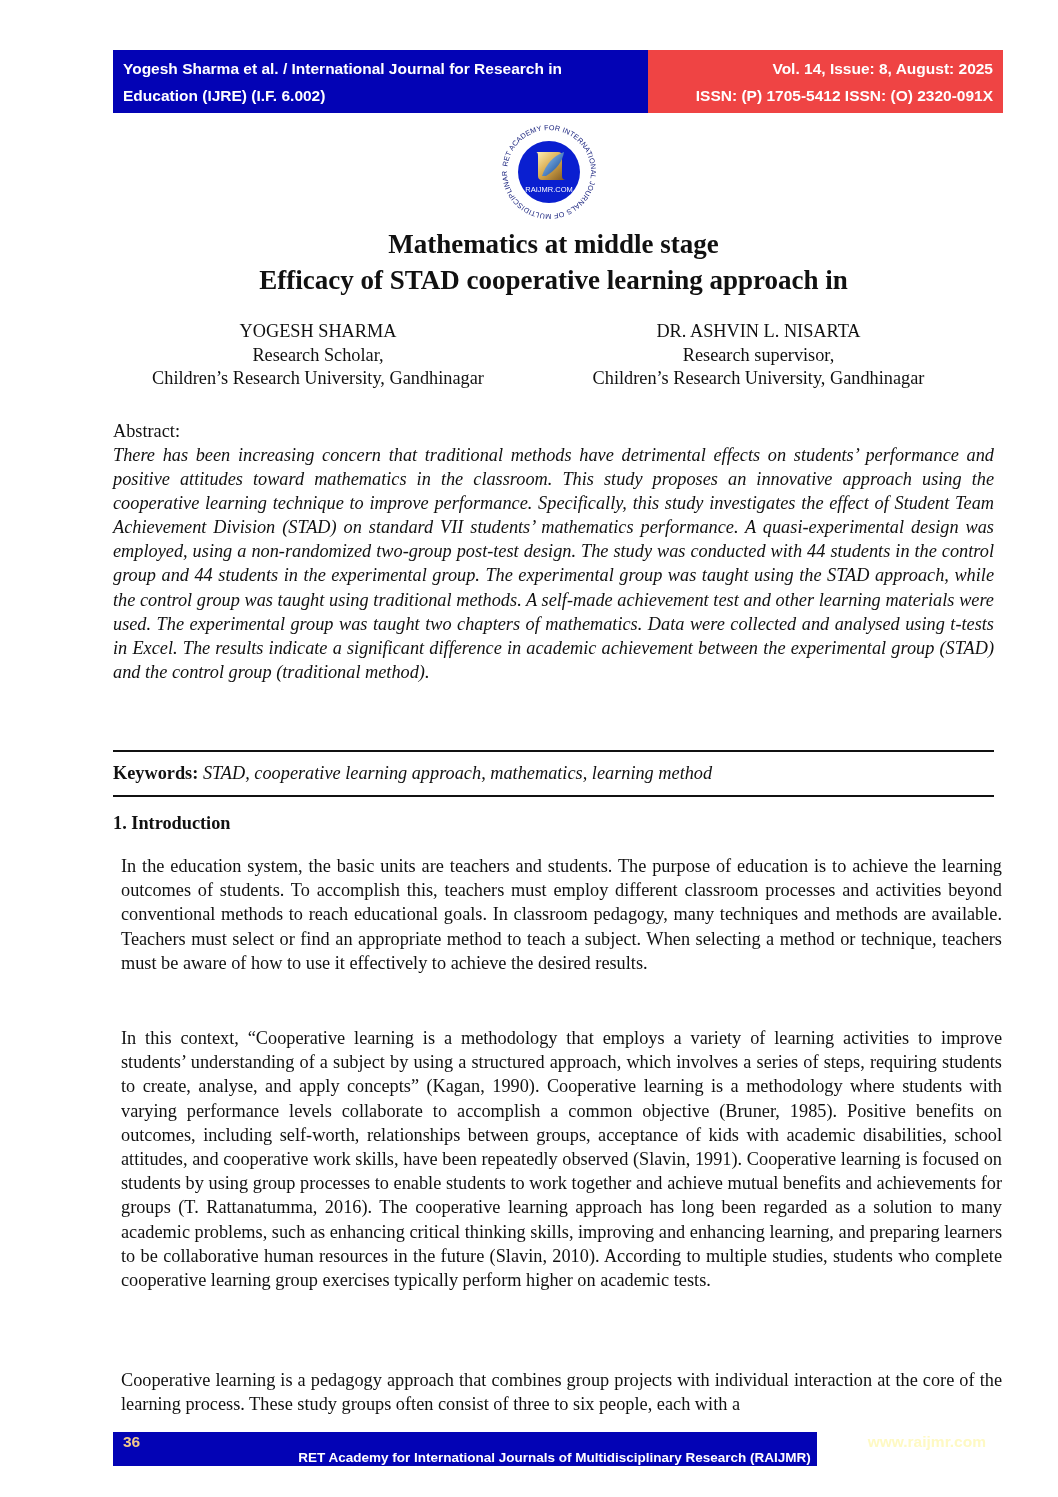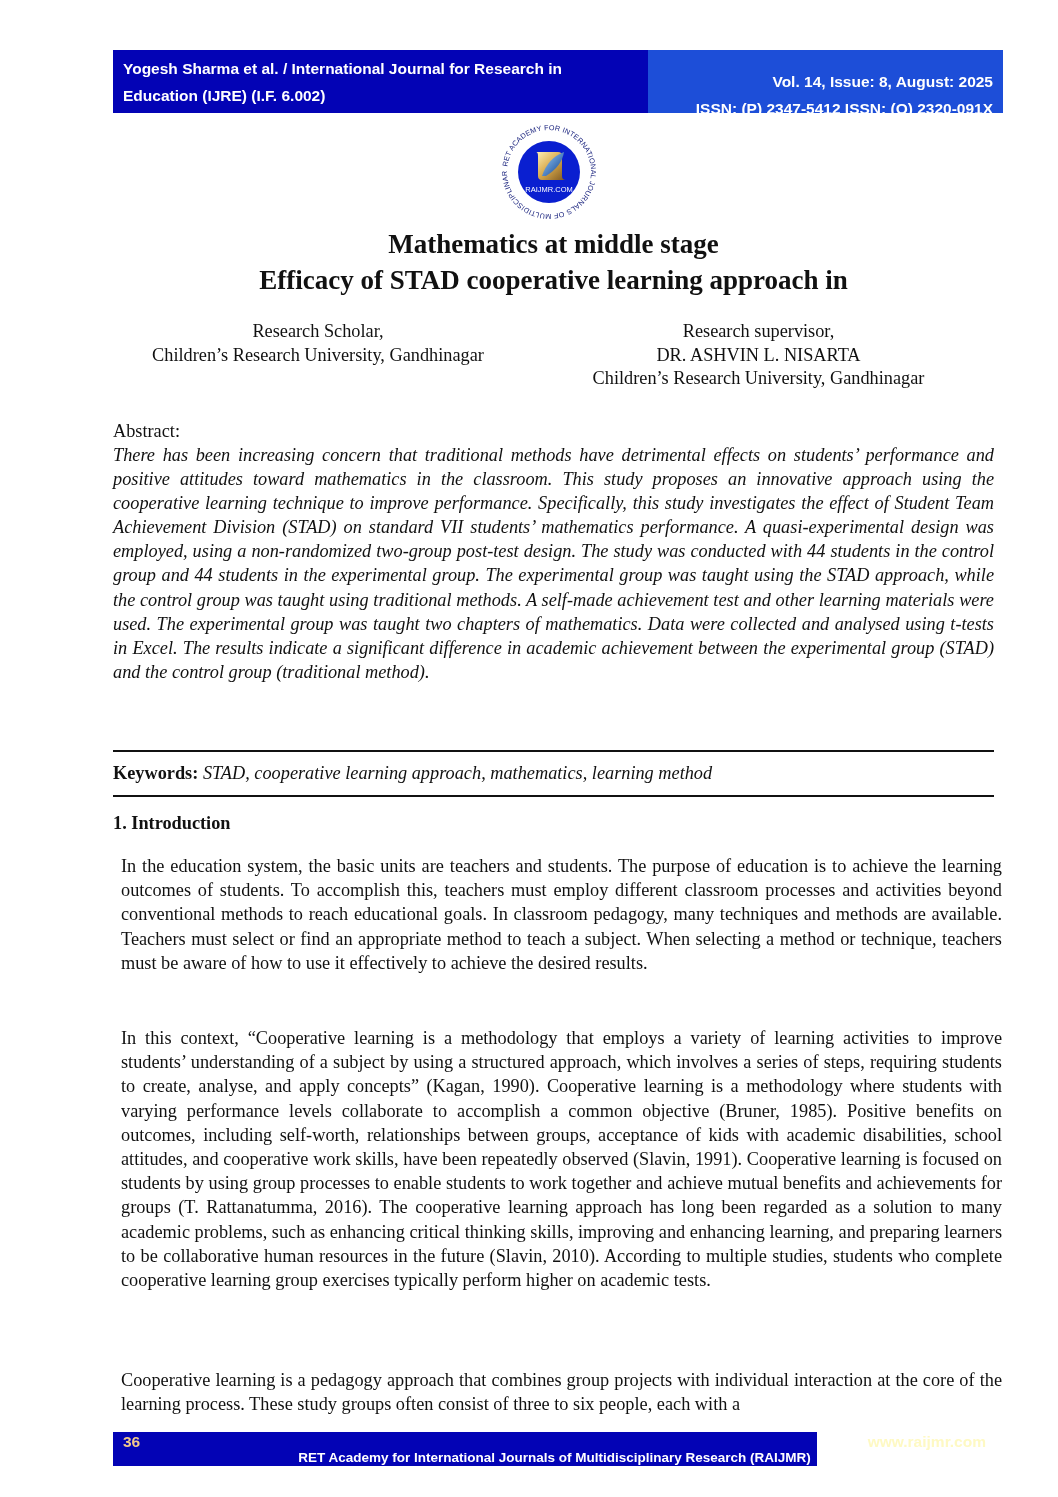--- a/index.html
+++ b/index.html
@@ -2,22 +2,22 @@
 <html><head>
 <meta charset="utf-8">
 <style>
   html, body { margin: 0; padding: 0; background: #ffffff; }
   body { width: 1058px; height: 1497px; position: relative; overflow: hidden;
          font-family: "Liberation Serif", serif; color: #111; }
 
   .hdr { position: absolute; left: 113px; top: 50px; width: 890px; height: 63px; display: flex; }
   .hdr-left { width: 535px; background: #0303b5; color: #fff; font-family: "Liberation Sans", sans-serif;
               font-weight: bold; font-size: 15.5px; line-height: 27px; padding: 5px 0 0 10px; box-sizing: border-box; }
-  .hdr-right { flex: 1; background: #1d4ed8; color: #fff; font-family: "Liberation Sans", sans-serif;
-               font-weight: bold; font-size: 15.5px; line-height: 27px; padding: 18px 10px 0 0; box-sizing: border-box; text-align: right; }
+  .hdr-right { flex: 1; background: #ef4444; color: #fff; font-family: "Liberation Sans", sans-serif;
+               font-weight: bold; font-size: 15.5px; line-height: 27px; padding: 5px 10px 0 0; box-sizing: border-box; text-align: right; }
 
   .logo { position: absolute; left: 498px; top: 122px; width: 102px; height: 100px; }
 
   .title { position: absolute; left: 113px; top: 226px; width: 881px; text-align: center;
            font-weight: bold; font-size: 27px; line-height: 36px; }
 
   .authors { position: absolute; left: 113px; top: 320px; width: 881px; display: flex; }
   .author { text-align: center; font-size: 18.3px; line-height: 23.5px; }
   .author.a1 { width: 410px; }
   .author.a2 { width: 471px; padding-left: 0; }
@@ -51,21 +51,21 @@
 </head>
 <body>
 
 <div class="hdr">
   <div class="hdr-left">
     <div>Yogesh Sharma et al. / International Journal for Research in</div>
     <div>Education (IJRE) (I.F. 6.002)</div>
   </div>
   <div class="hdr-right">
     <div>Vol. 14, Issue: 8, August: 2025</div>
-    <div>ISSN: (P) 2347-5412 ISSN: (O) 2320-091X</div>
+    <div>ISSN: (P) 1705-5412 ISSN: (O) 2320-091X</div>
   </div>
 </div>
 
 <div class="logo">
   <svg width="102" height="100" viewBox="0 0 102 100">
     <defs>
       <path id="ring" d="M 51 50 m -42 0 a 42 42 0 1 1 84 0 a 42 42 0 1 1 -84 0"></path>
       <linearGradient id="gold" x1="0" y1="0" x2="1" y2="1">
         <stop offset="0" stop-color="#fff2b8"></stop>
           <stop offset="0.5" stop-color="#d7a84a"></stop>
@@ -86,26 +86,27 @@
   </svg>
 </div>
 
 <div class="title">
   <div>Mathematics at middle stage</div>
   <div>Efficacy of STAD cooperative learning approach in</div>
 </div>
 
 <div class="authors">
   <div class="author a1">
+    <div>YOGESH SHARMA</div>
     <div>Research Scholar,</div>
     <div>Children’s Research University, Gandhinagar</div>
   </div>
   <div class="author a2">
+    <div>DR. ASHVIN L. NISARTA</div>
     <div>Research supervisor,</div>
-    <div>DR. ASHVIN L. NISARTA</div>
     <div>Children’s Research University, Gandhinagar</div>
   </div>
 </div>
 
 <div class="abstract-head">Abstract:</div>
 <p class="abstract">There has been increasing concern that traditional methods have detrimental effects on students’ performance and positive attitudes toward mathematics in the classroom. This study proposes an innovative approach using the cooperative learning technique to improve performance. Specifically, this study investigates the effect of Student Team Achievement Division (STAD) on standard VII students’ mathematics performance. A quasi-experimental design was employed, using a non-randomized two-group post-test design. The study was conducted with 44 students in the control group and 44 students in the experimental group. The experimental group was taught using the STAD approach, while the control group was taught using traditional methods. A self-made achievement test and other learning materials were used. The experimental group was taught two chapters of mathematics. Data were collected and analysed using t-tests in Excel. The results indicate a significant difference in academic achievement between the experimental group (STAD) and the control group (traditional method).</p>
 
 <div class="rule r1"></div>
 <div class="keywords">
   <b>Keywords:</b>

